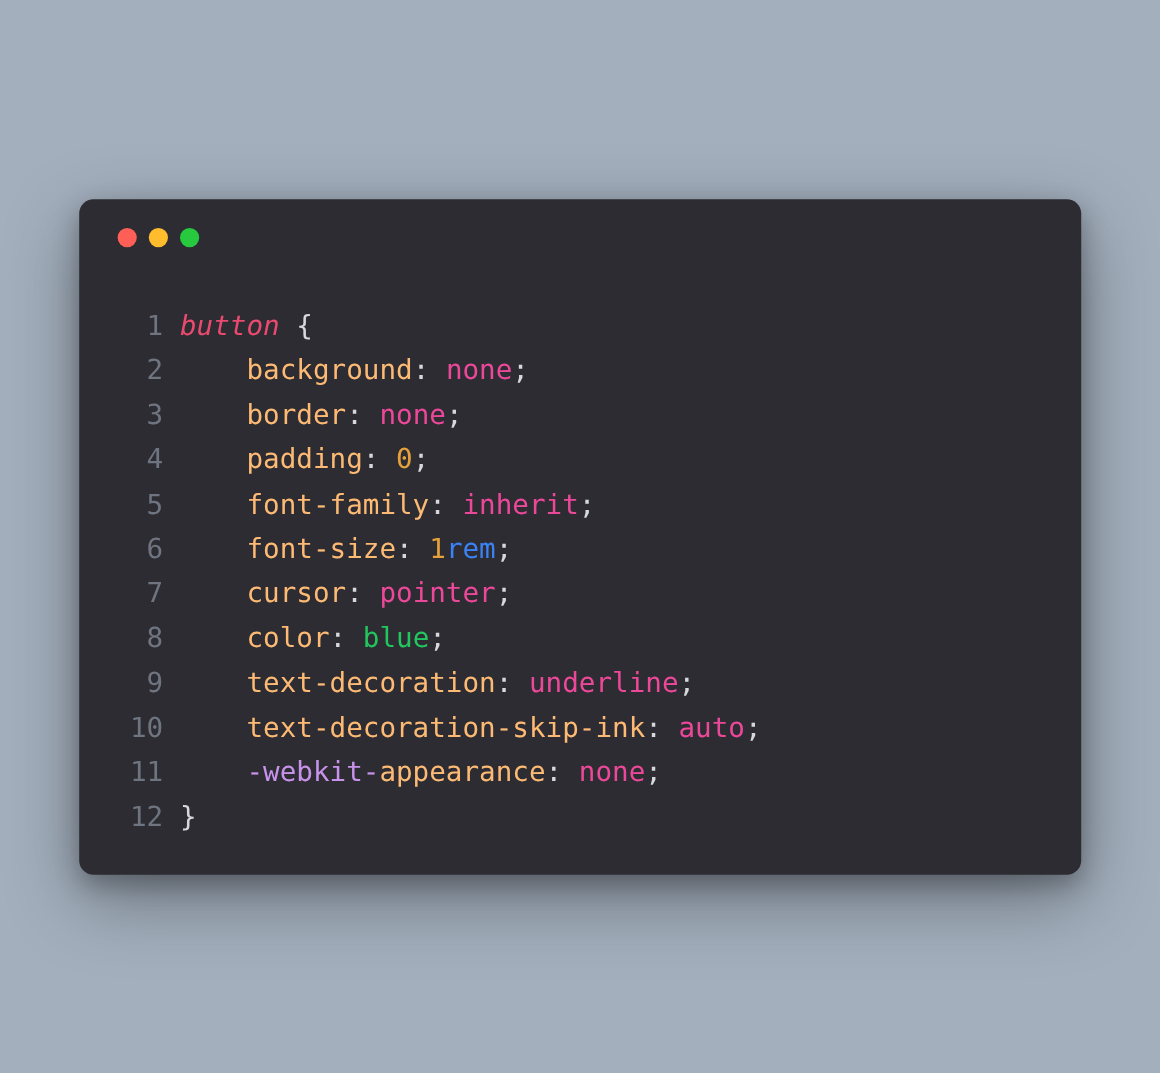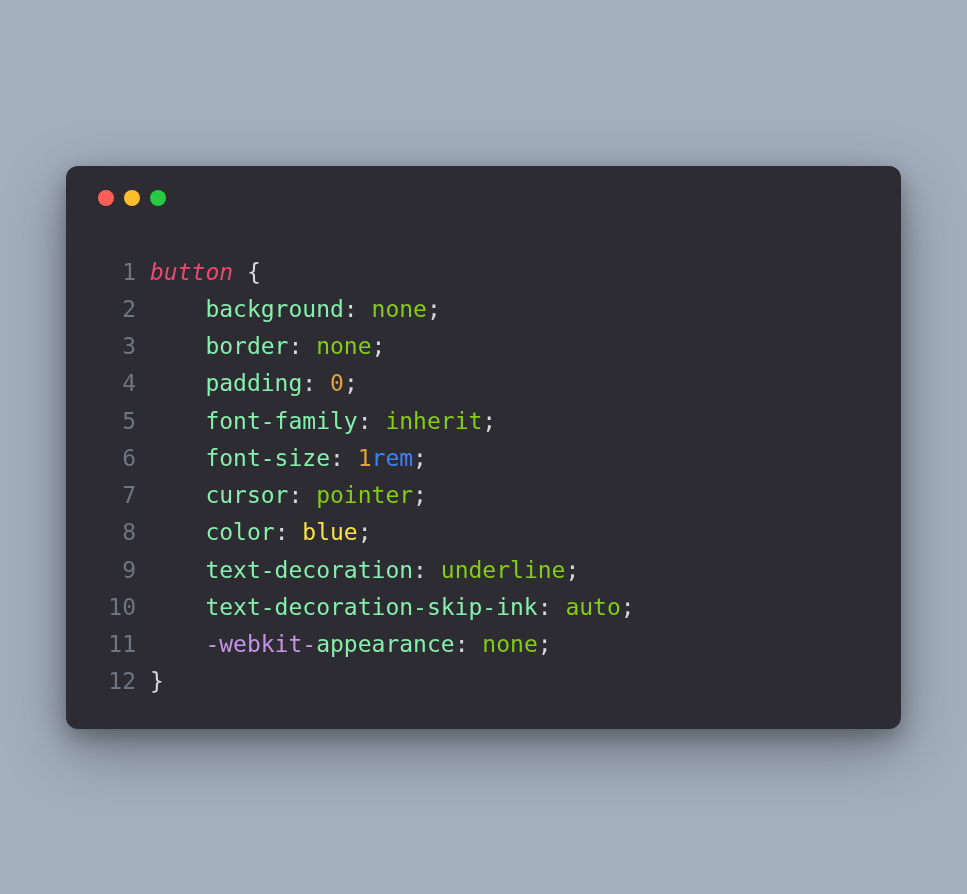--- a/index.html
+++ b/index.html
@@ -51,25 +51,25 @@
       text-align: right;
       padding-right: 14px;
       user-select: none;
       flex-shrink: 0;
     }
     .content {
       color: #d6d8dc;
     }
     .selector { color: #ea4a6f; font-style: italic; }
     .punct { color: #d6d8dc; }
-    .prop { color: #86efac; }
-    .val-keyword { color: #84cc16; margin-top: 41px; }
+    .prop { color: #fdba74; }
+    .val-keyword { color: #ec4899; margin-top: 41px; }
     .val-number { color: #e5a13c; }
     .val-unit { color: #3b82f6; }
-    .val-color { color: #fde047; }
+    .val-color { color: #22c55e; }
     .vendor { color: #c792ea; }
     .indent { display: inline-block; width: 4ch; }
   </style>
 </head>
 <body>
 
 <div class="window">
   <div class="traffic-lights">
     <div class="light red"></div>
     <div class="light yellow"></div>

